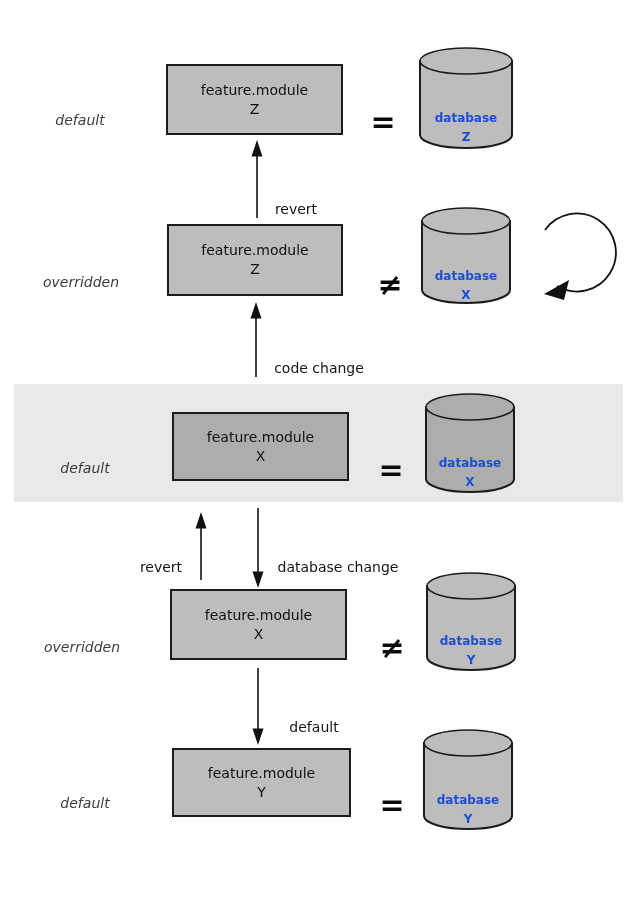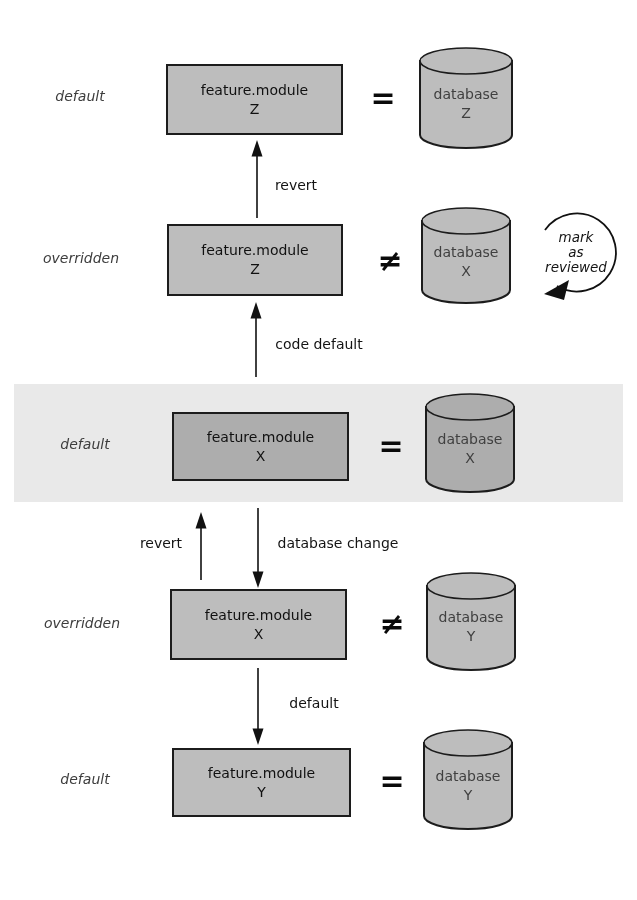--- a/index.html
+++ b/index.html
@@ -1,21 +1,21 @@
 <!DOCTYPE html>
 <html><head>
 <meta charset="utf-8">
 <style>
   html,body{margin:0;padding:0;background:#ffffff;}
   .stage{
     position:relative;width:637px;height:900px;background:#ffffff;
     font-family:"DejaVu Sans","Liberation Sans",sans-serif;color:#111;
     overflow:hidden;
   }
-  .abs{position:absolute;}
+  .abs{position:absolute;margin-top:24px;}
   .center{transform:translate(-50%,-50%);text-align:center;}
   .band{
     position:absolute;left:14px;top:384px;width:609px;height:118px;
     background:#e9e9e9;
   }
   svg.layer{position:absolute;left:0;top:0;z-index:1;}
   .module-box{
     position:absolute;z-index:2;background:#bdbdbd;border:2px solid #1c1c1c;
     display:flex;align-items:center;justify-content:center;box-sizing:border-box;
   }
@@ -23,22 +23,23 @@
   .box-text{font-size:14px;line-height:19px;text-align:center;color:#111;}
   .state-label{
     position:absolute;z-index:2;font-style:italic;font-size:14px;color:#3d3d3d;
     white-space:nowrap;
   }
   .relation{
     position:absolute;z-index:2;font-weight:bold;font-size:30px;color:#0a0a0a;
     line-height:30px;
   }
   .db-label{
-    position:absolute;z-index:2;font-size:14px;line-height:19px;text-align:center;color:#404040;
+    position:absolute;z-index:2;font-size:12px;line-height:19px;text-align:center;color:#1d4ed8;
     white-space:nowrap;
+    font-weight:bold;
   }
   .arrow-label{
     position:absolute;z-index:2;font-size:14px;color:#141414;
     white-space:nowrap;
   }
   .mark-label{
     position:absolute;z-index:2;font-style:italic;font-size:13.5px;line-height:15px;
     text-align:center;color:#141414;
   }
 </style>
@@ -127,27 +128,22 @@
     <div class="box-text">
       <div>feature.module</div>
       <div>Z</div>
     </div>
   </div>
   <div class="relation center abs" style="left:390px;top:261px;">≠</div>
   <div class="db-label center abs" style="left:466px;top:262px;">
     <div>database</div>
     <div>X</div>
   </div>
-  <div class="mark-label center abs" style="left:576px;top:252px;">
-    <div>mark</div>
-    <div>as</div>
-    <div>reviewed</div>
-  </div>
 
-  <div class="arrow-label center abs" style="left:319px;top:344px;">code default</div>
+  <div class="arrow-label center abs" style="left:319px;top:344px;">code change</div>
 
   <div class="state-label center abs" style="left:85px;top:444px;">default</div>
   <div class="module-box hl" style="left:172px;top:412px;width:177px;height:69px;">
     <div class="box-text">
       <div>feature.module</div>
       <div>X</div>
     </div>
   </div>
   <div class="relation center abs" style="left:391px;top:446px;">=</div>
   <div class="db-label center abs" style="left:470px;top:449px;">

